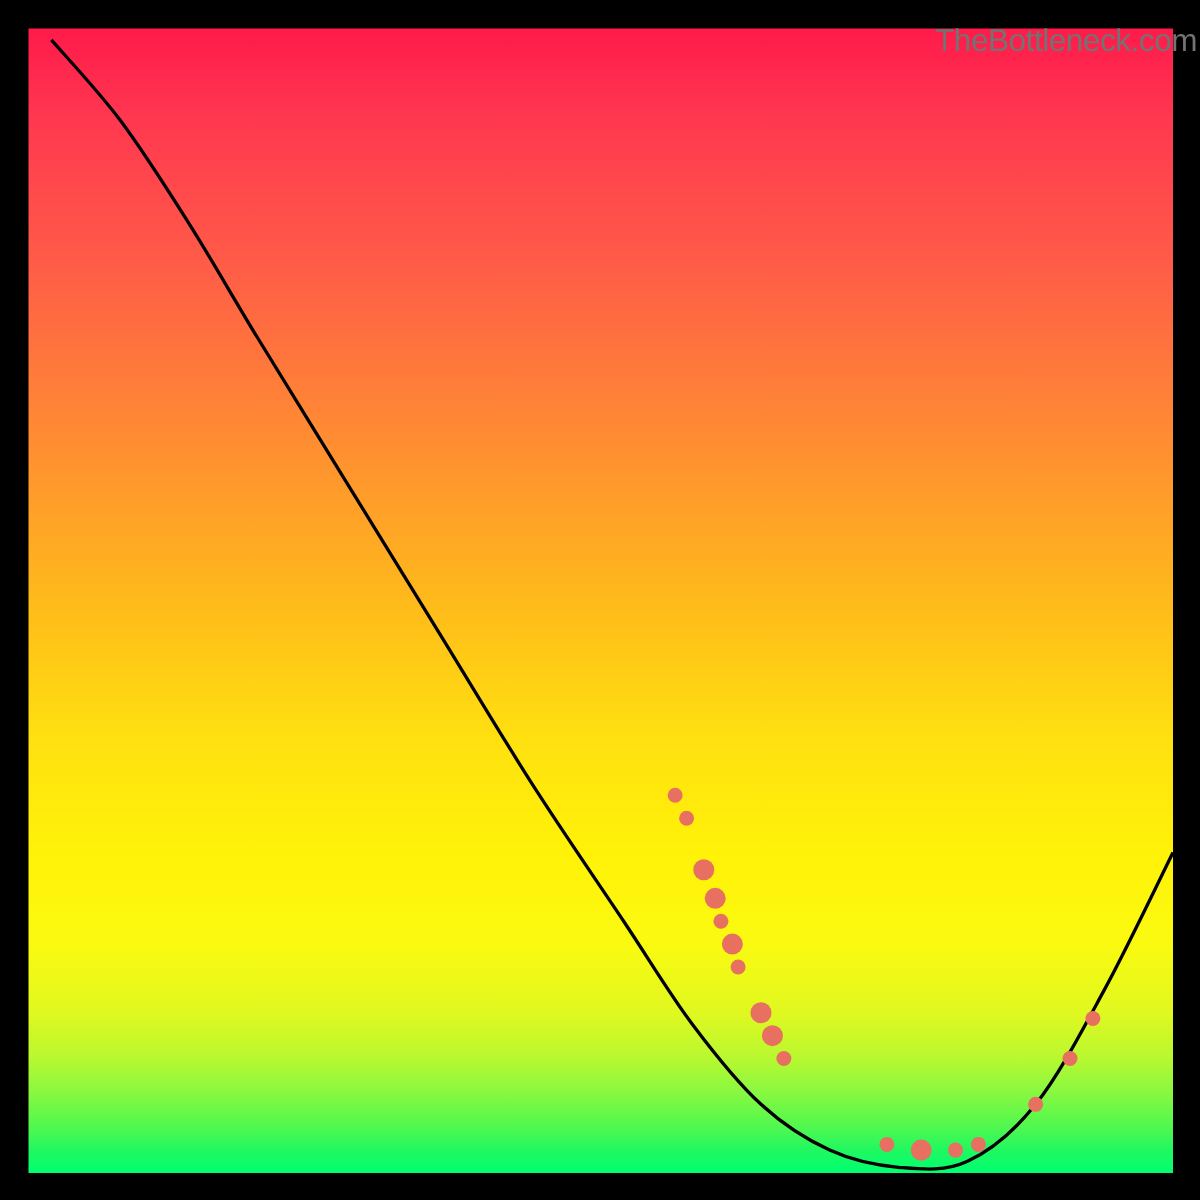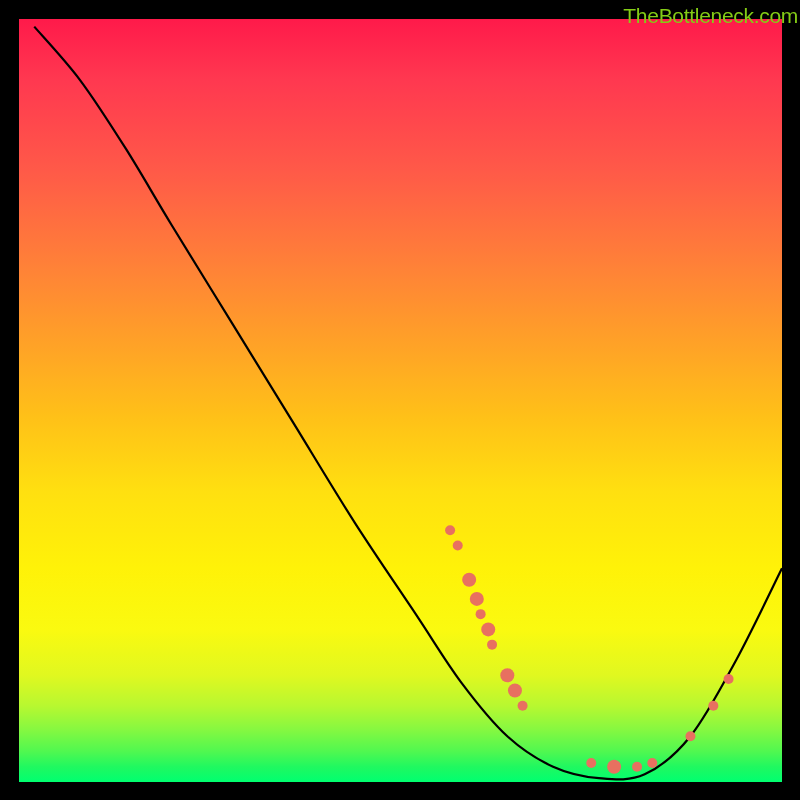--- a/index.html
+++ b/index.html
@@ -34,23 +34,23 @@
       #e0f820 86%,
       #b8f830 90%,
       #88f840 93%,
       #50f850 96%,
       #20f860 98%,
       #00ff70 100%
     );
   }
   .watermark {
     position: absolute;
-    top: 4px;
+    top: 16px;
     right: 2px;
-    color: #84cc16;
+    color: #737373;
     font-size: 21px;
     font-weight: 500;
     letter-spacing: -0.3px;
     z-index: 10;
   }
   svg.overlay {
     position: absolute;
     left: 0;
     top: 0;
     width: 100%;

